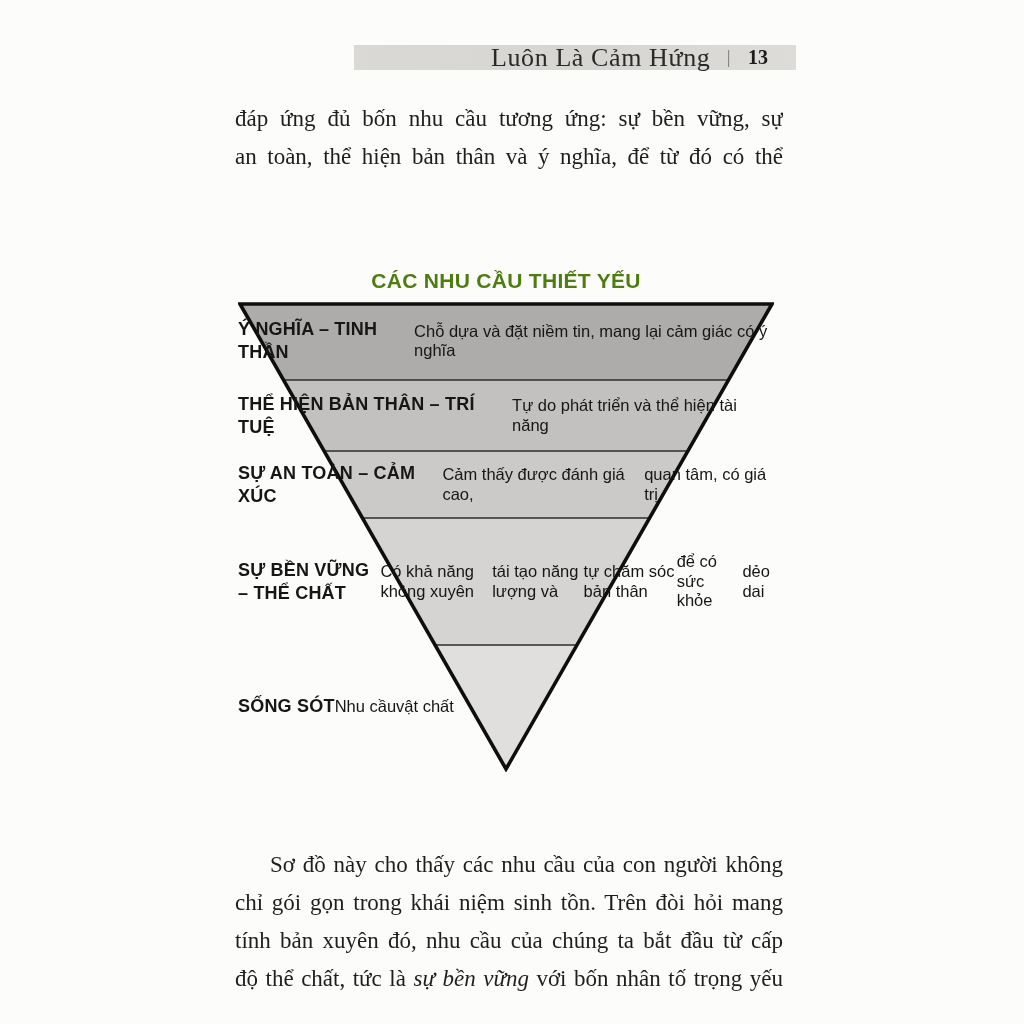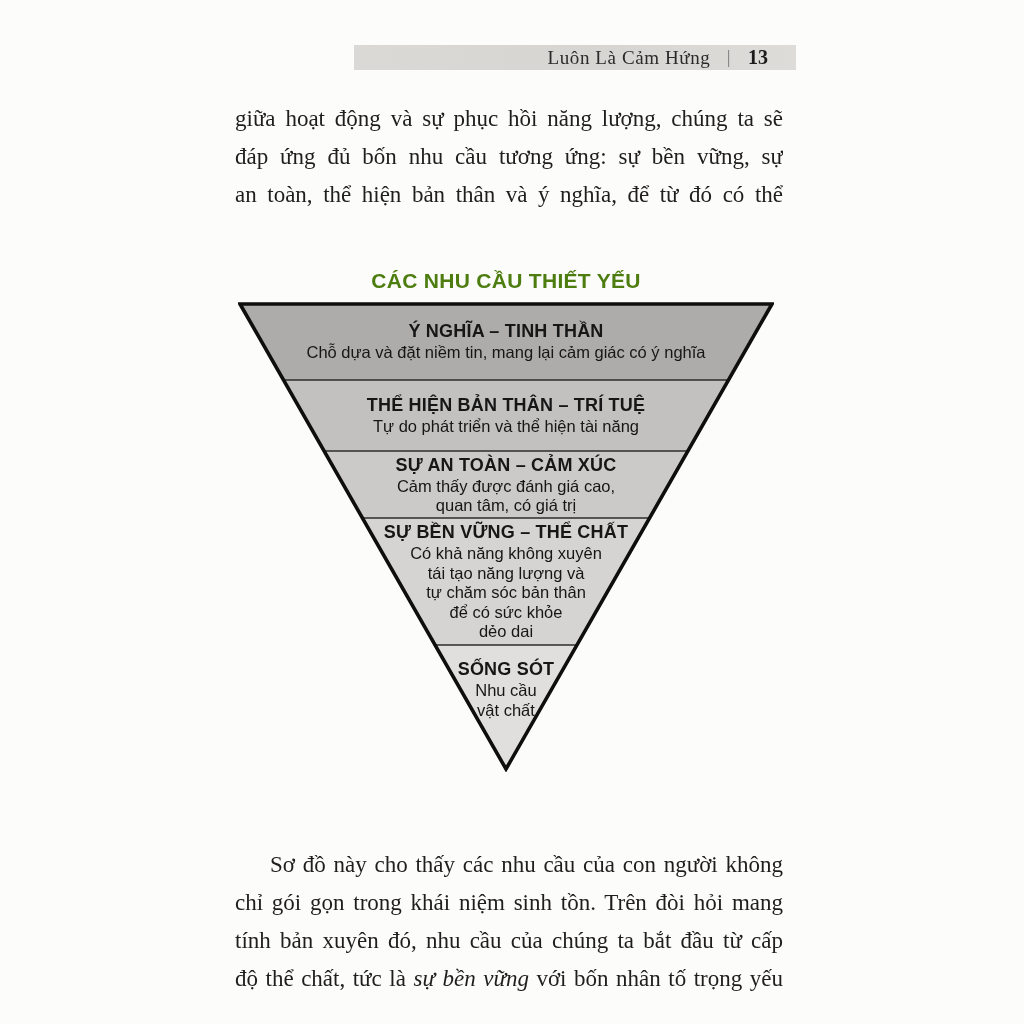--- a/index.html
+++ b/index.html
@@ -9,21 +9,21 @@
   }
 
   
   .header-band{
     position:absolute;left:354px;top:45px;width:442px;height:25px;
     background:linear-gradient(90deg,#dad9d6 0%,#d6d5d2 55%,#dddcd9 100%);
     display:flex;align-items:center;justify-content:flex-end;
     box-sizing:border-box;padding-right:28px;
     font-family:"Liberation Serif",serif;color:#2a2a2a;
   }
-  .header-title{font-size:19px;letter-spacing:0.6px;margin-left:36px;}
+  .header-title{font-size:26px;letter-spacing:0.6px;margin-left:36px;}
   .header-sep{display:inline-block;margin:0 17px;font-size:18px;color:#4a4a4a;transform:scaleX(0.7);}
   .header-num{font-size:20px;font-weight:bold;color:#1b1b1b;}
 
   
   .para{
     position:absolute;left:235px;width:548px;
     font-family:"Liberation Serif",serif;font-size:23px;color:#201e1c;
   }
   .para .ln{
     height:38px;line-height:38px;overflow:hidden;
@@ -38,42 +38,41 @@
   
   .pyr-title{
     position:absolute;left:238px;top:269px;width:536px;text-align:center;
     font-family:"Liberation Sans",sans-serif;font-weight:bold;
     font-size:21px;letter-spacing:0.3px;color:#4d7c0f;
   }
   .pyramid{position:absolute;left:238px;top:302px;width:536px;height:470px;}
   .pyramid svg{position:absolute;left:0;top:0;}
   .lvl{
     position:absolute;left:0;width:536px;
-    display:flex;flex-direction:column;align-items:center;justify-content:center;
-    font-family:"Liberation Sans",sans-serif;color:#161616;text-align:center;
+    display:flex;flex-direction:row;align-items:center;justify-content:center;
+    font-family:"Liberation Sans",sans-serif;color:#161616;text-align:left;
   }
   .lvl-title{font-weight:bold;font-size:18px;line-height:23px;letter-spacing:0.2px;}
   .lvl-desc{font-size:16.5px;line-height:19.5px;}
   .lvl-0{top:0;height:78px;}
   .lvl-1{top:78px;height:71px;}
   .lvl-2{top:149px;height:67px;}
   .lvl-3{top:216px;height:127px;}
   .lvl-4{top:343px;height:110px;justify-content:flex-start;padding-top:13px;box-sizing:border-box;}
 </style>
 </head>
 <body>
 
 <div class="header-band">
   <span class="header-title">Luôn Là Cảm Hứng</span>
   <span class="header-sep">|</span>
   <span class="header-num">13</span>
 </div>
 
 <div class="para para-top">
-  <div class="ln">giữa hoạt động và sự phục hồi năng lượng, chúng ta sẽ</div>
   <div class="ln">đáp ứng đủ bốn nhu cầu tương ứng: sự bền vững, sự</div>
   <div class="ln">an toàn, thể hiện bản thân và ý nghĩa, để từ đó có thể</div>
 </div>
 
 <div class="pyr-title">CÁC NHU CẦU THIẾT YẾU</div>
 
 <div class="pyramid">
   <svg width="536" height="470" viewBox="0 0 536 470">
     <defs>
       <clipPath id="triclip">

